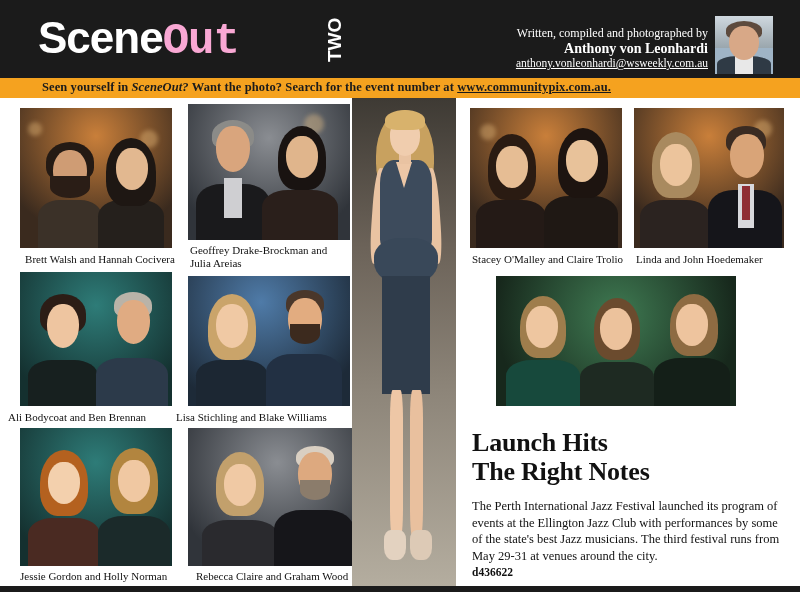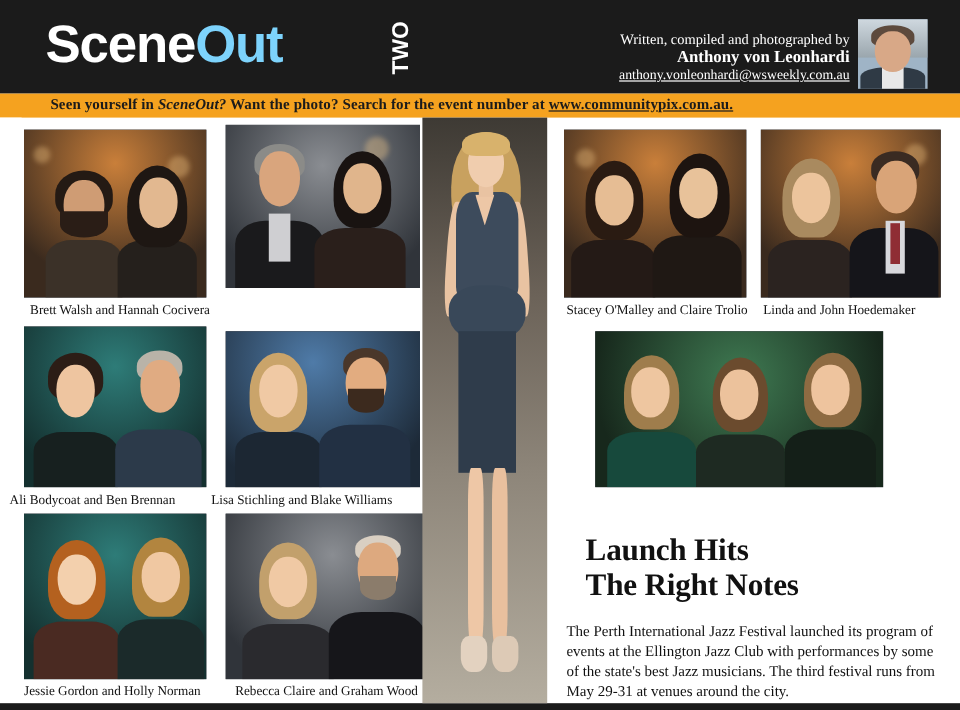--- a/index.html
+++ b/index.html
@@ -34,24 +34,24 @@
   }
   .logo-scene {
     font-family: "Liberation Sans", sans-serif;
     font-weight: bold;
     font-size: 44px;
     color: #ffffff;
     letter-spacing: -1px;
     line-height: 44px;
   }
   .logo-out {
-    font-family: Liberation Sans, sans-serif;
+    font-family: Liberation Mono, monospace;
     font-weight: bold;
     font-size: 44px;
-    color: #7dd3fc;
+    color: #f9a8d4;
     letter-spacing: -1px;
     line-height: 44px;
   }
   .logo-two {
     position: absolute;
     left: 318px; top: 8px;
     width: 46px;
     height: 56px;
   }
   .logo-two span {
@@ -280,21 +280,21 @@
   }
 
   
   .article {
     position: absolute;
     left: 472px;
     top: 428px;
     width: 312px;
   }
   .article h1 {
-    margin: 16px;
+    margin: 0;
     font-family: "Liberation Serif", serif;
     font-size: 26px;
     line-height: 29px;
     font-weight: bold;
     color: #111111;
     letter-spacing: -0.2px;
   }
   .article p {
     margin: 12px 0 0 0;
     font-family: "Liberation Serif", serif;
@@ -387,20 +387,21 @@
       <div class="hair" style="left:16px; top:2px; width:42px; height:30px; background:#8b8b88;"></div>
       <div class="head" style="left:20px; top:8px; width:34px; height:46px; background:#d9a57d;"></div>
       <div class="torso" style="left:28px; top:60px; width:18px; height:40px; background:#cfcfd2; border-radius:0;"></div>
     </div>
     <div class="person" style="left:74px; top:22px; width:76px; height:114px;">
       <div class="torso" style="left:0; top:64px; width:76px; height:50px; background:#2a1f1b;"></div>
       <div class="hair" style="left:16px; top:0; width:48px; height:64px; background:#191311;"></div>
       <div class="head" style="left:24px; top:10px; width:32px; height:42px; background:#e0b58c;"></div>
     </div>
   </div>
+  <div class="caption" style="left:190px; top:244px; width:150px;">Geoffrey Drake-Brockman and Julia Areias</div>
 
   <div class="photo warm" style="left:470px; top:108px; width:152px; height:140px;">
     <div class="bg-dark"></div>
     <div class="bokeh" style="left:10px; top:16px; width:16px; height:16px;"></div>
     <div class="person" style="left:6px; top:26px; width:70px; height:114px;">
       <div class="torso" style="left:0; top:66px; width:70px; height:48px; background:#241a16;"></div>
       <div class="hair" style="left:12px; top:0; width:48px; height:66px; background:#2a1b12;"></div>
       <div class="head" style="left:20px; top:12px; width:32px; height:42px; background:#e6bd94;"></div>
     </div>
     <div class="person" style="left:74px; top:20px; width:74px; height:120px;">

